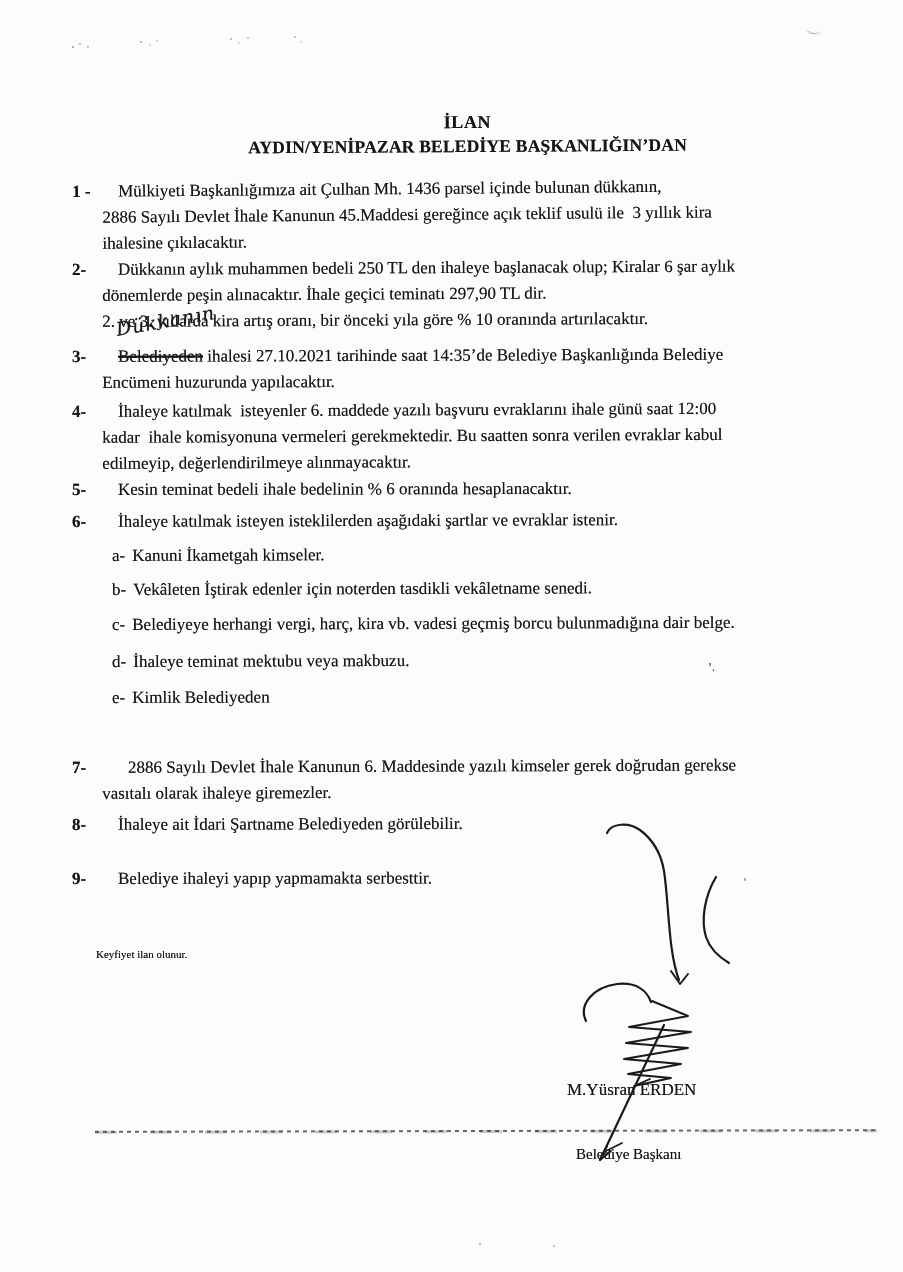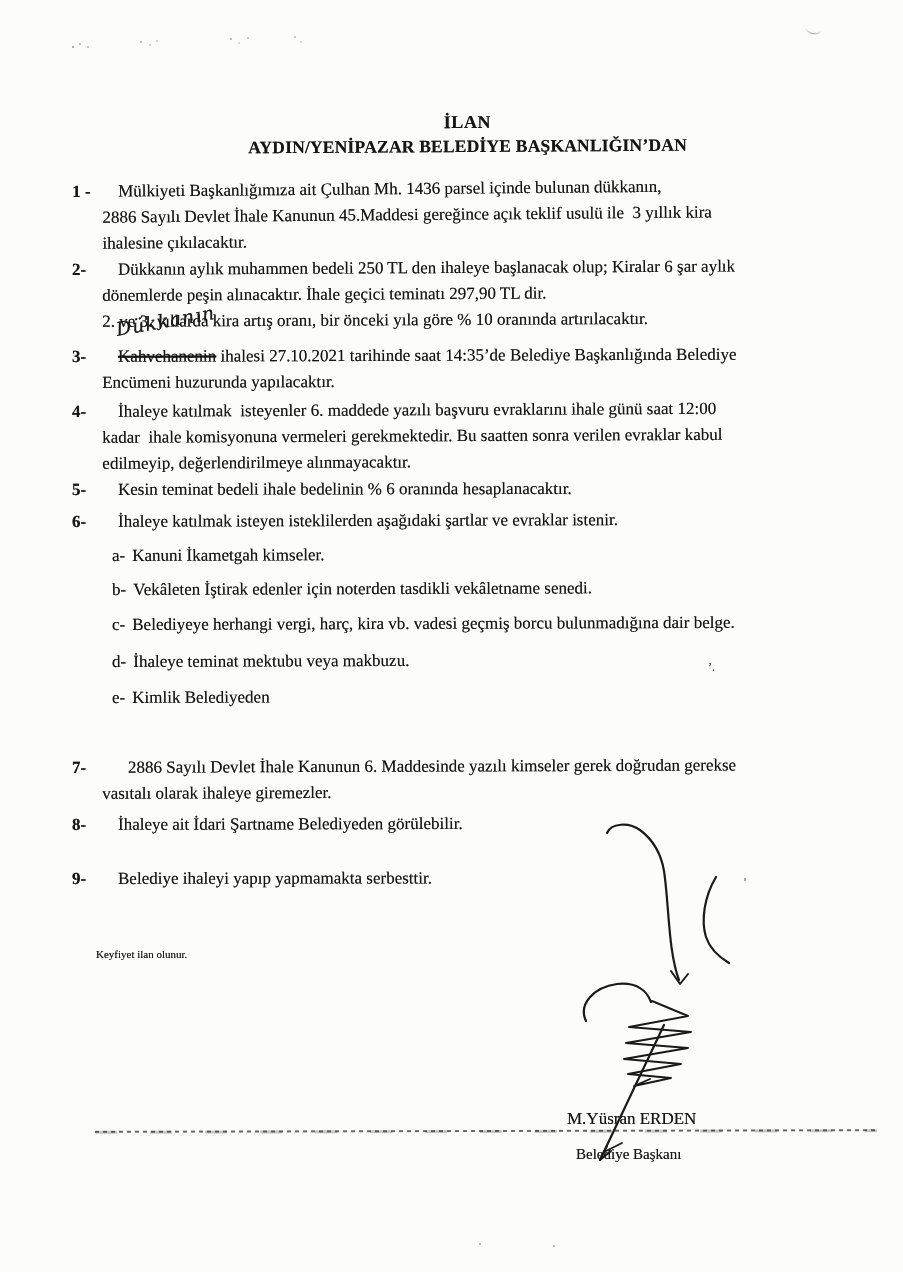--- a/index.html
+++ b/index.html
@@ -28,21 +28,21 @@
 
   .closing { position:absolute; left:96px; top:948px; font-size:11px; }
 
   .handwritten {
     position:absolute; left:118px; top:318px; font-size:19px;
     font-family:"DejaVu Serif", serif; font-style:italic; letter-spacing:1px;
     transform:rotate(-10deg); transform-origin:left bottom; color:#1b1b1b;
   }
   .struck { text-decoration:line-through; text-decoration-thickness:1.8px; }
 
-  .sig-name { position:absolute; left:567px; top:1073px; font-size:17px;margin-top:36px; }
+  .sig-name { position:absolute; left:567px; top:1044px; font-size:17px;margin-top:36px; }
   .sig-role { position:absolute; left:576px; top:1146px; font-size:15px; }
   .signature-svg { position:absolute; left:540px; top:815px; }
 
   .dashline {
     position:absolute; left:95px; top:1130px; width:782px; height:3px;
     background-image:
       repeating-linear-gradient(90deg, rgba(45,45,45,.72) 0 4px, rgba(0,0,0,0) 4px 8px),
       repeating-linear-gradient(90deg, rgba(60,60,60,.28) 0 22px, rgba(0,0,0,0) 22px 55px);
     background-size:8px 2px, 55px 3px; background-repeat:repeat-x;
     filter:blur(.35px); transform:rotate(-.12deg);
@@ -101,21 +101,21 @@
       <div class="line">dönemlerde peşin alınacaktır. İhale geçici teminatı 297,90 TL dir.</div>
       <div class="line">2. ve 3. yıllarda kira artış oranı, bir önceki yıla göre % 10 oranında artırılacaktır.</div>
     </div>
   </div>
 
   <div class="handwritten">Dükkanın</div>
 
   <div class="item r3" style="top:344px">
     <span class="num">3-</span>
     <div class="lines">
-      <div class="line first"><span class="struck">Kahvehanenin</span><span> ihalesi 27.10.2021 tarihinde saat 14:35’de Belediye Başkanlığında Belediye</span></div>
+      <div class="line first"><span class="struck">Belediyeden</span><span> ihalesi 27.10.2021 tarihinde saat 14:35’de Belediye Başkanlığında Belediye</span></div>
       <div class="line">Encümeni huzurunda yapılacaktır.</div>
     </div>
   </div>
 
   <div class="item r4" style="top:399px">
     <span class="num">4-</span>
     <div class="lines">
       <div class="line first">İhaleye katılmak  isteyenler 6. maddede yazılı başvuru evraklarını ihale günü saat 12:00</div>
       <div class="line">kadar  ihale komisyonuna vermeleri gerekmektedir. Bu saatten sonra verilen evraklar kabul</div>
       <div class="line">edilmeyip, değerlendirilmeye alınmayacaktır.</div>

